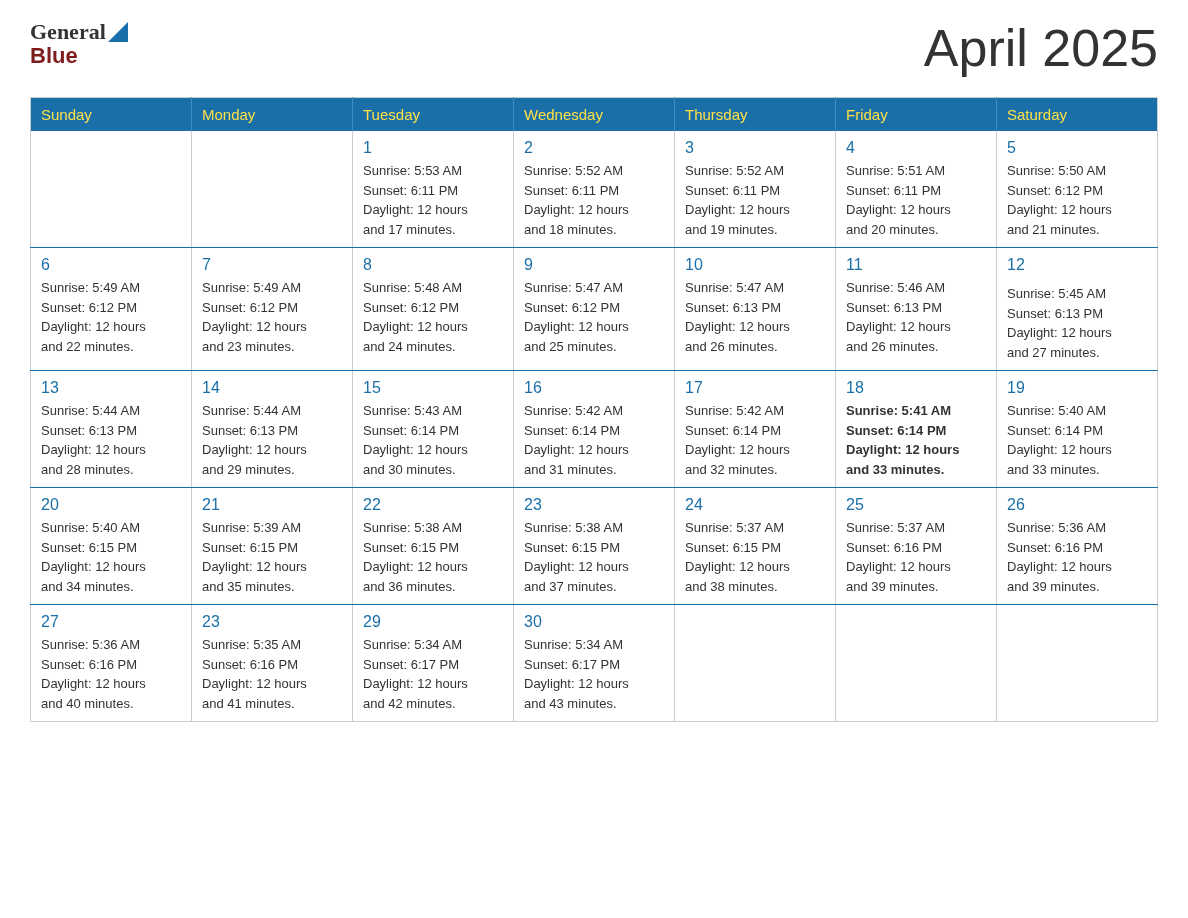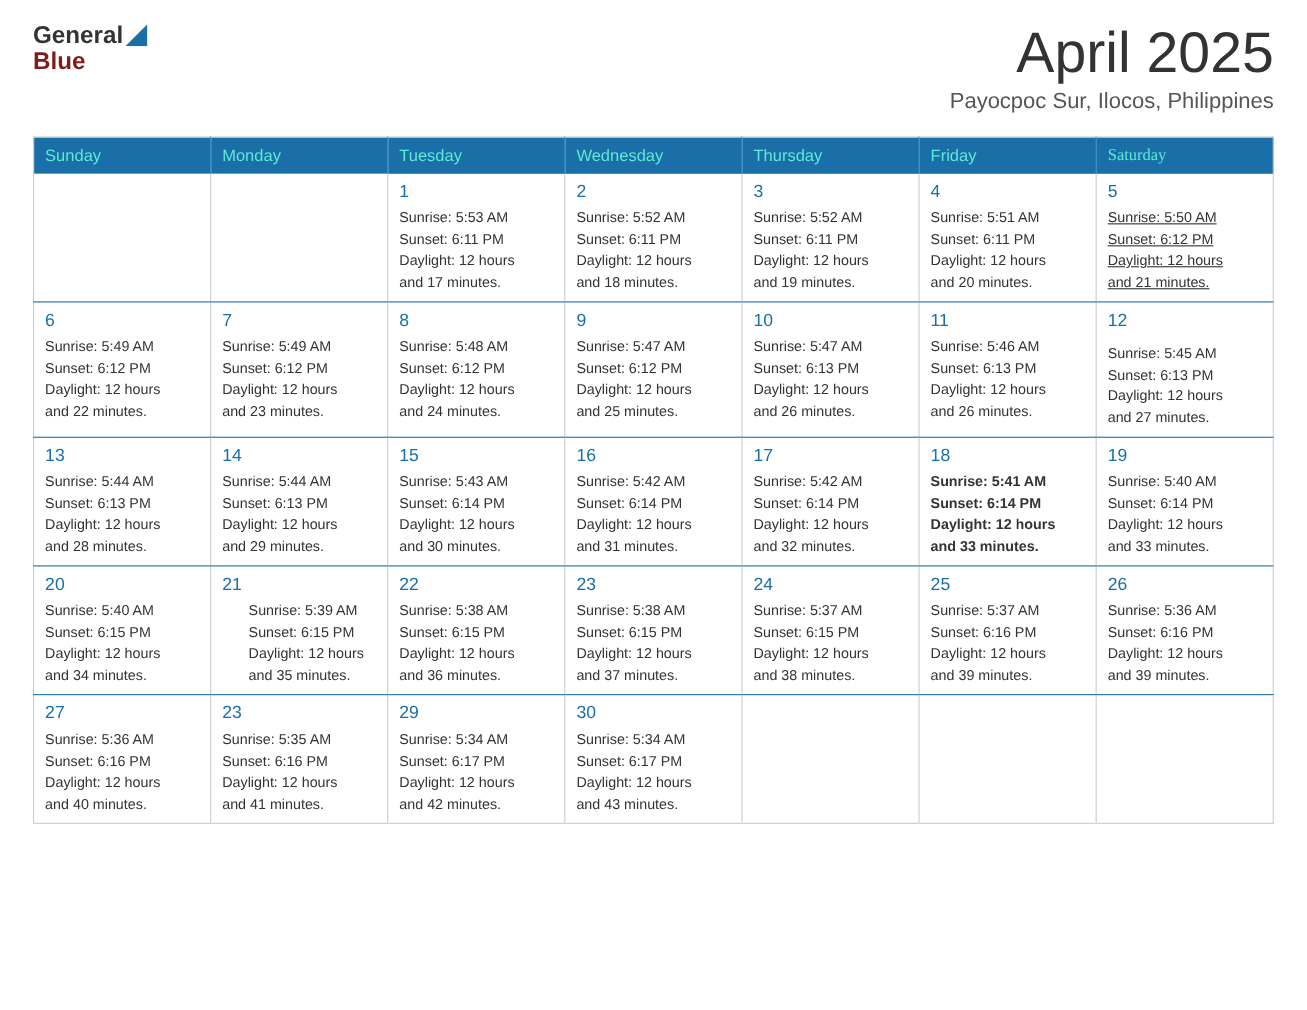--- a/index.html
+++ b/index.html
@@ -21,20 +21,21 @@
     }
     .logo {
       display: flex;
       align-items: center;
       gap: 4px;
     }
     .logo-text-general {
       font-size: 22px;
       font-weight: bold;
       color: #333;
+      font-family: Liberation Serif, serif;
     }
     .logo-text-blue {
       font-size: 22px;
       font-weight: bold;
       color: #7f1d1d;
     }
     .title-block {
       text-align: right;
       margin-left: 32px;
     }
@@ -51,30 +52,29 @@
     }
 
     
     .calendar {
       width: 100%;
       border-collapse: collapse;
       border: 1px solid #ccc;
     }
     .calendar thead tr th {
       background-color: #1a6fa8;
-      color: #5eead4;
+      color: #fde047;
       font-size: 15px;
       font-weight: normal;
       padding: 8px 10px;
       text-align: left;
       border-right: 1px solid #3a8fc8;
     }
     .calendar thead tr th:last-child {
       border-right: none;
-      font-family: Liberation Serif, serif;
     }
     .calendar tbody tr td {
       vertical-align: top;
       padding: 8px 10px;
       border-right: 1px solid #ccc;
       border-bottom: 1px solid #1a6fa8;
       width: calc(100% / 7);
       min-height: 100px;
     }
     .calendar tbody tr td:last-child {
@@ -109,21 +109,20 @@
         <span class="logo-text-general">General</span>
         <svg width="20" height="20" viewBox="0 0 20 20" style="margin-left:2px;">
           <polygon points="0,20 20,0 20,20" fill="#1a6fa8"></polygon>
         </svg>
       </div>
       <span class="logo-text-blue">Blue</span>
     </div>
   </div>
   <div class="title-block">
     <div class="month-title">April 2025</div>
-    <div class="location-title">Payocpoc Sur, Ilocos, Philippines</div>
   </div>
 </div>
 
 <table class="calendar">
   <thead>
     <tr>
 
     <th>Sunday</th>
         <th>Monday</th>
         <th>Tuesday</th>
@@ -160,21 +159,21 @@
         </td>
         <td>
           <div class="day-number">4</div>
           <div class="day-info" style="white-space: pre-line;">Sunrise: 5:51 AM
 Sunset: 6:11 PM
 Daylight: 12 hours
 and 20 minutes.</div>
         </td>
         <td>
           <div class="day-number">5</div>
-          <div class="day-info" style="white-space: pre-line; text-decoration: underline;">Sunrise: 5:50 AM
+          <div class="day-info" style="white-space: pre-line;">Sunrise: 5:50 AM
 Sunset: 6:12 PM
 Daylight: 12 hours
 and 21 minutes.</div>
         </td>
       </tr>
       <tr>
         <td>
           <div class="day-number">6</div>
           <div class="day-info" style="white-space: pre-line;">Sunrise: 5:49 AM
 Sunset: 6:12 PM
@@ -278,21 +277,21 @@
       <tr>
         <td>
           <div class="day-number">20</div>
           <div class="day-info" style="white-space: pre-line;">Sunrise: 5:40 AM
 Sunset: 6:15 PM
 Daylight: 12 hours
 and 34 minutes.</div>
         </td>
         <td>
           <div class="day-number">21</div>
-          <div class="day-info" style="white-space: pre-line; margin-left: 24px;">Sunrise: 5:39 AM
+          <div class="day-info" style="white-space: pre-line;">Sunrise: 5:39 AM
 Sunset: 6:15 PM
 Daylight: 12 hours
 and 35 minutes.</div>
         </td>
         <td>
           <div class="day-number">22</div>
           <div class="day-info" style="white-space: pre-line;">Sunrise: 5:38 AM
 Sunset: 6:15 PM
 Daylight: 12 hours
 and 36 minutes.</div>

